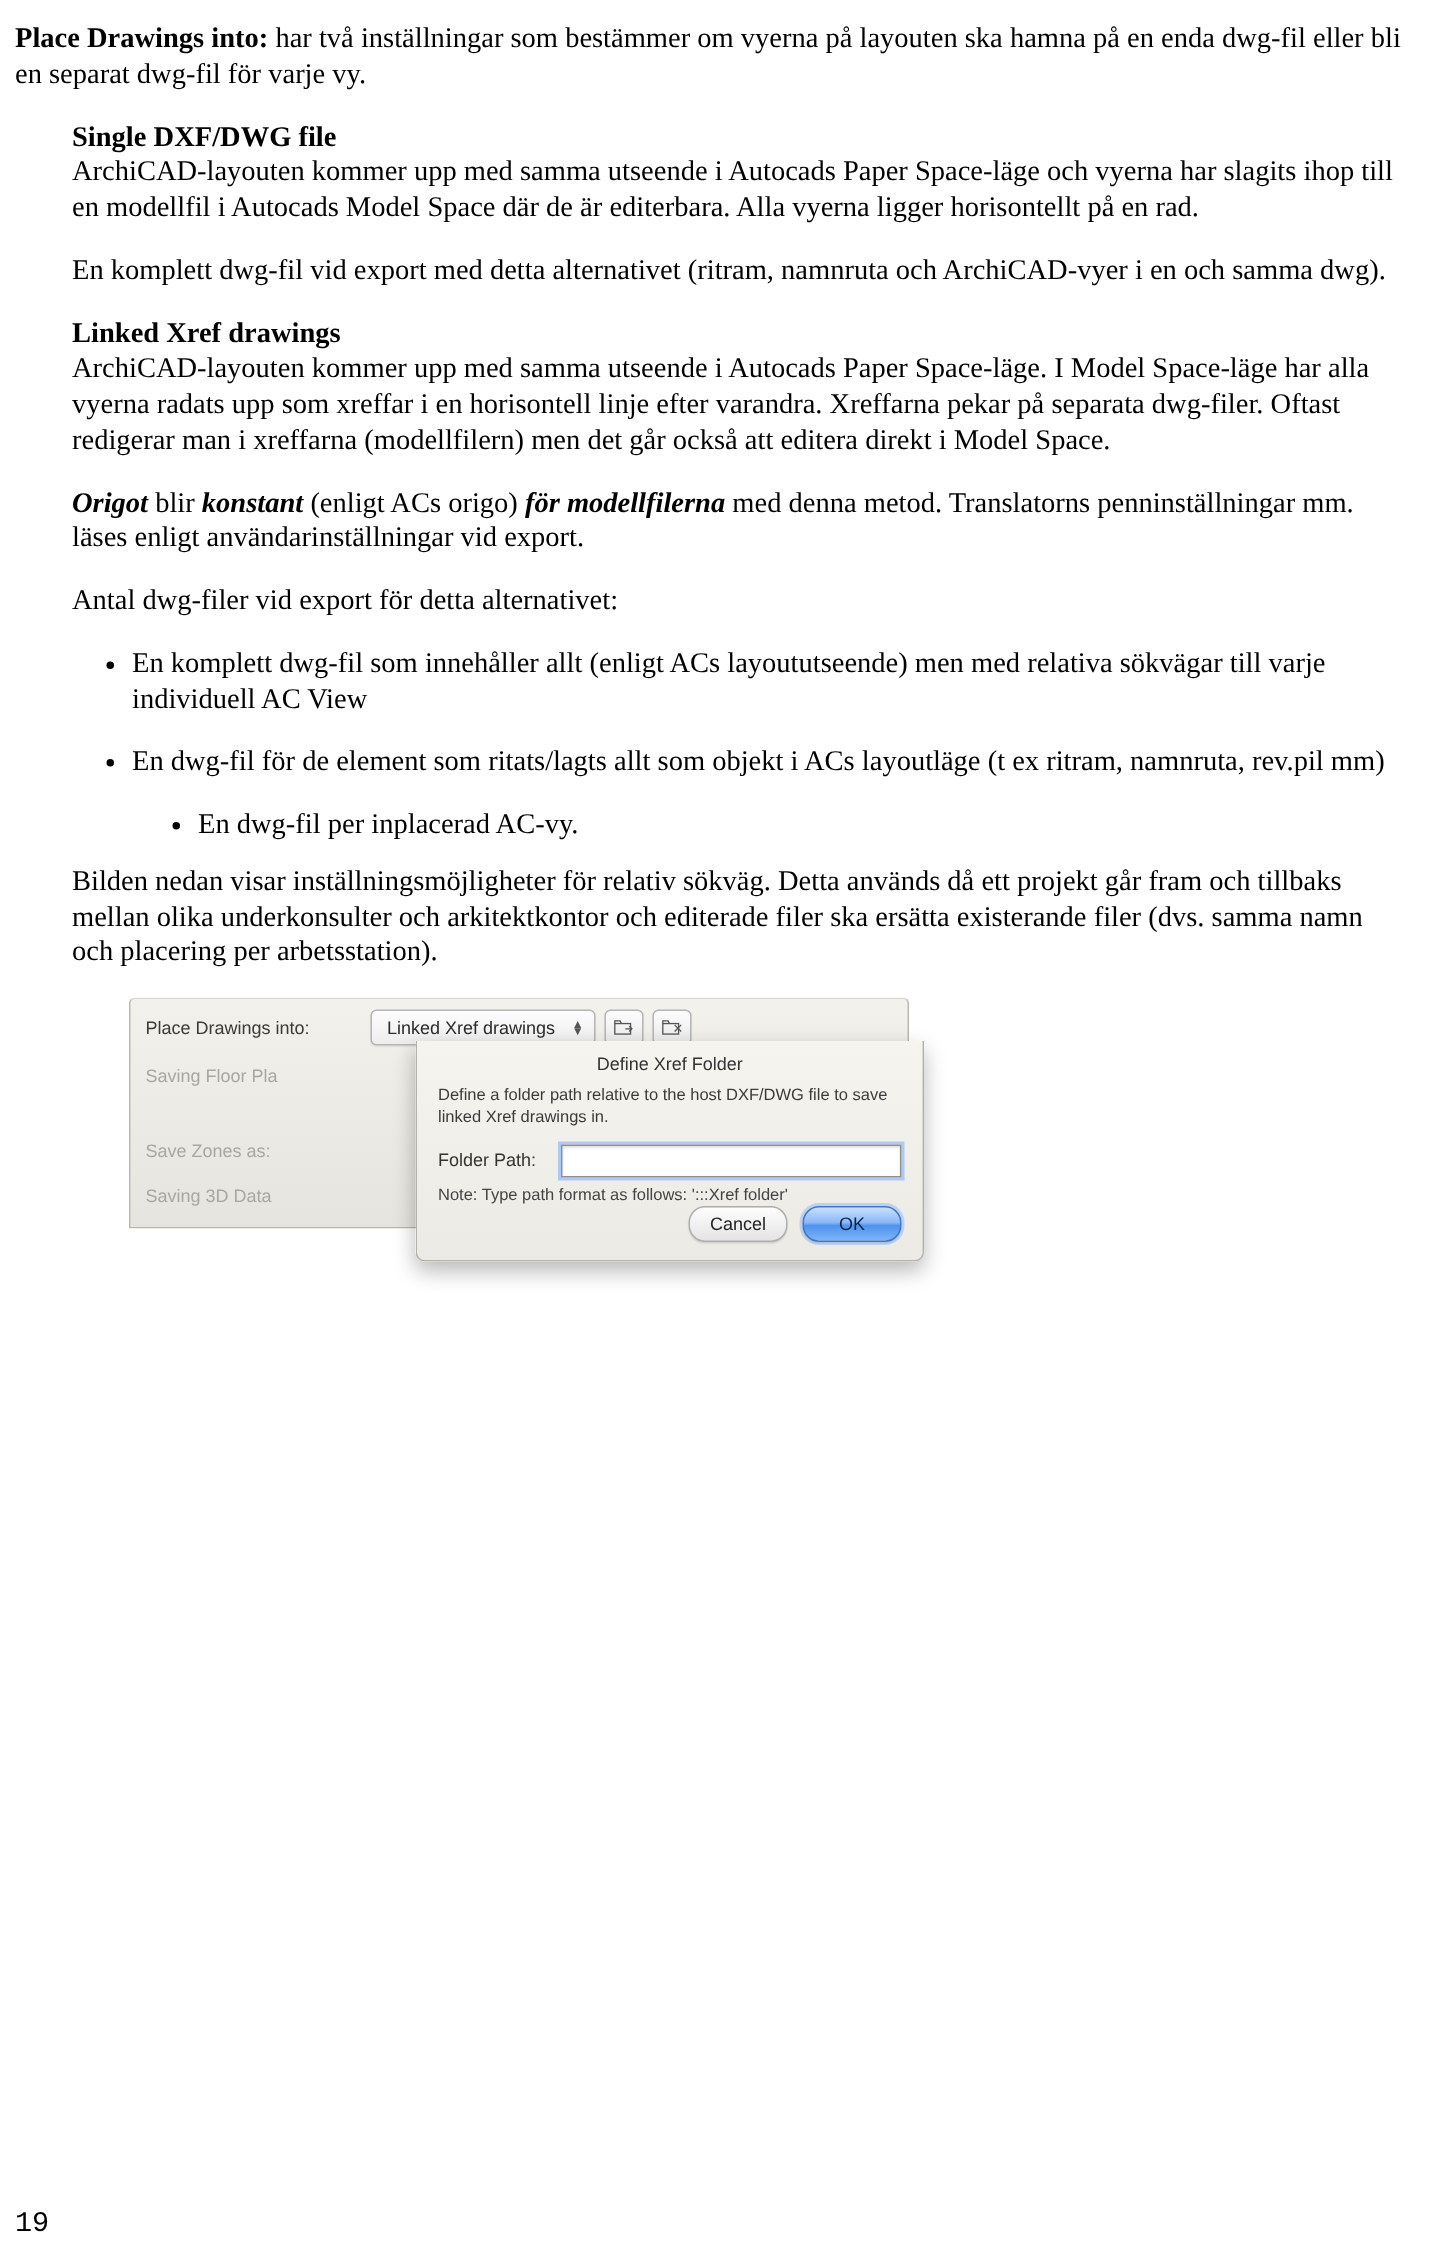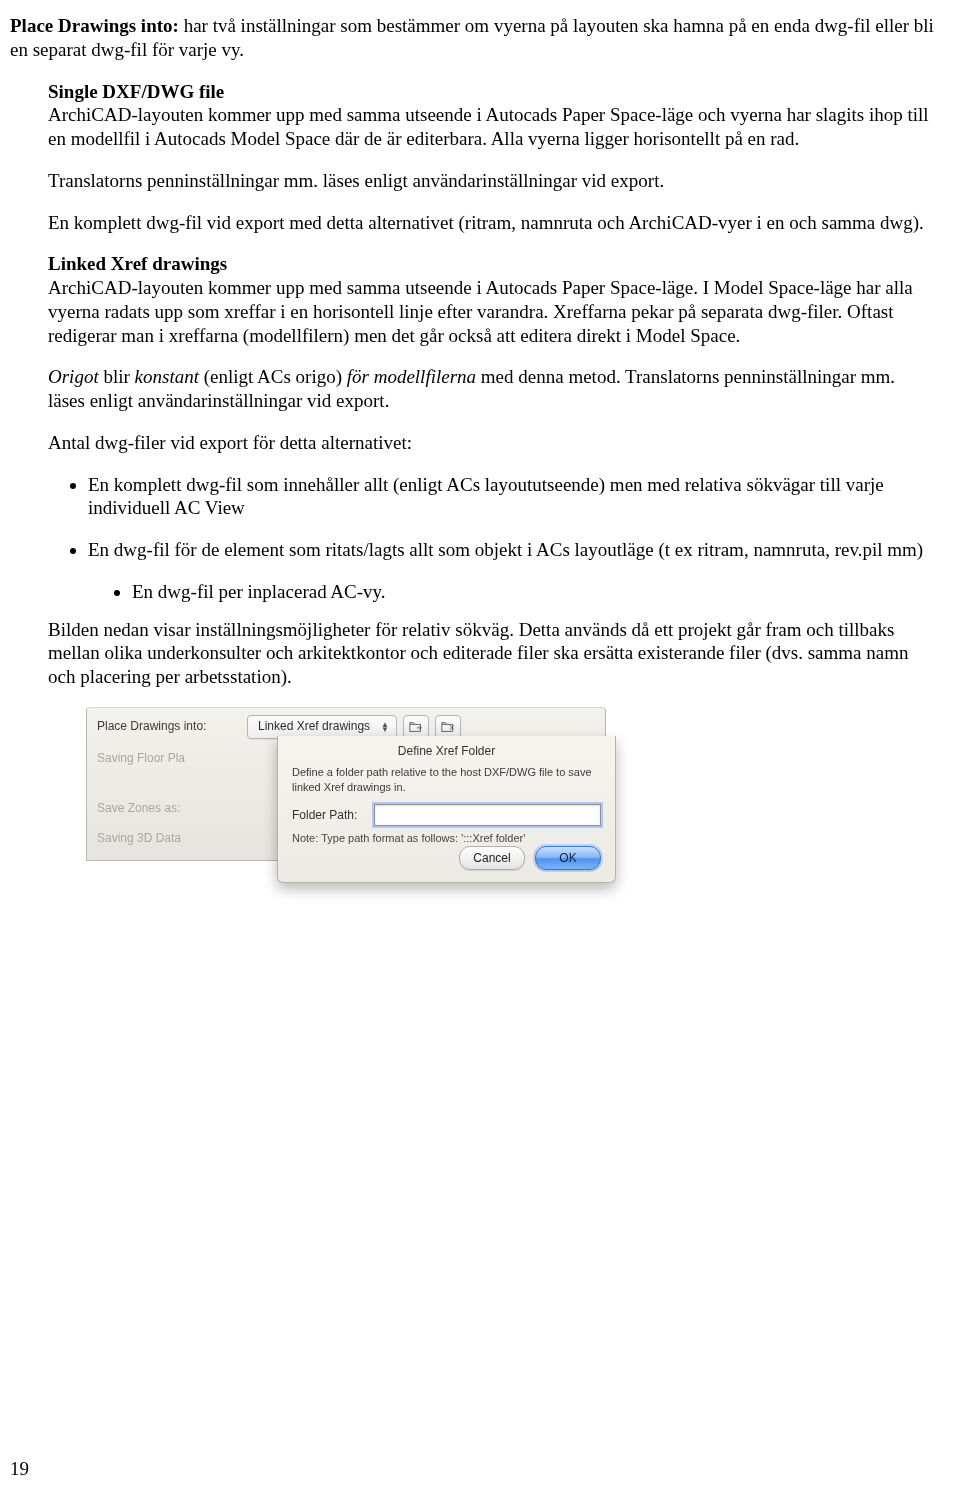--- a/index.html
+++ b/index.html
@@ -21,21 +21,21 @@
   .para-0 {
     margin: 4px 0 18px 0;
   }
   .indent-block {
     margin-left: 38px;
   }
   .para {
     margin: 0 0 18px 0;
   }
   .bold { font-weight: bold; }
-  .italic { font-style: italic; }
+  .italic { font-style: italic; font-weight: bold; }
   ul.bullets {
     list-style: disc;
     margin: 0 0 14px 0;
     padding-left: 40px;
   }
   ul.bullets li {
     margin-bottom: 18px;
     padding-left: 0;
   }
   ul.bullets li:last-child { margin-bottom: 14px; margin-left: 44px; }
@@ -174,40 +174,39 @@
   }
   .mac-btn.primary {
     border: 1px solid #3f74c9;
     background: linear-gradient(#c7e0ff 0%, #8cb9f6 45%, #4f93ef 55%, #7db4f8 100%);
     color: #0b244a;
     box-shadow: 0 0 0 2px rgba(100,160,255,0.35), 0 1px 1px rgba(0,0,0,0.12);
   }
   .page-num {
     position: absolute;
     left: 10px;
-    bottom: 26px;
-    font-family: Liberation Serif, serif;
+    bottom: 12px;
+    font-family: Liberation Mono, monospace;
     font-size: 19px;
   }
 </style>
 </head>
 <body>
 
 <p class="para-0">
   <span class="bold">Place Drawings into:</span><span> har två inställningar som bestämmer om vyerna på layouten ska hamna på en enda dwg-fil eller bli en separat dwg-fil för varje vy.</span>
 </p>
 
 <div class="indent-block">
 
   <p class="para">
     <span class="bold">Single DXF/DWG file</span><br>
     <span>ArchiCAD-layouten kommer upp med samma utseende i Autocads Paper Space-läge och vyerna har slagits ihop till en modellfil i Autocads Model Space där de är editerbara. Alla vyerna ligger horisontellt på en rad.</span>
   </p>
 
-  <p class="para">Translatorns penninställningar mm. läses enligt användarinställningar vid export.</p>
 
   <p class="para">En komplett dwg-fil vid export med detta alternativet (ritram, namnruta och ArchiCAD-vyer i en och samma dwg).</p>
 
   <p class="para">
     <span class="bold">Linked Xref drawings</span><br>
     <span>ArchiCAD-layouten kommer upp med samma utseende i Autocads Paper Space-läge. I Model Space-läge har alla vyerna radats upp som xreffar i en horisontell linje efter varandra. Xreffarna pekar på separata dwg-filer. Oftast redigerar man i xreffarna (modellfilern) men det går också att editera direkt i Model Space.</span>
   </p>
 
   <p class="para">
     <span class="italic">Origot</span><span> blir </span><span class="italic">konstant</span><span> (enligt ACs origo) </span><span class="italic">för modellfilerna</span><span> med denna metod. Translatorns penninställningar mm. läses enligt användarinställningar vid export.</span>

